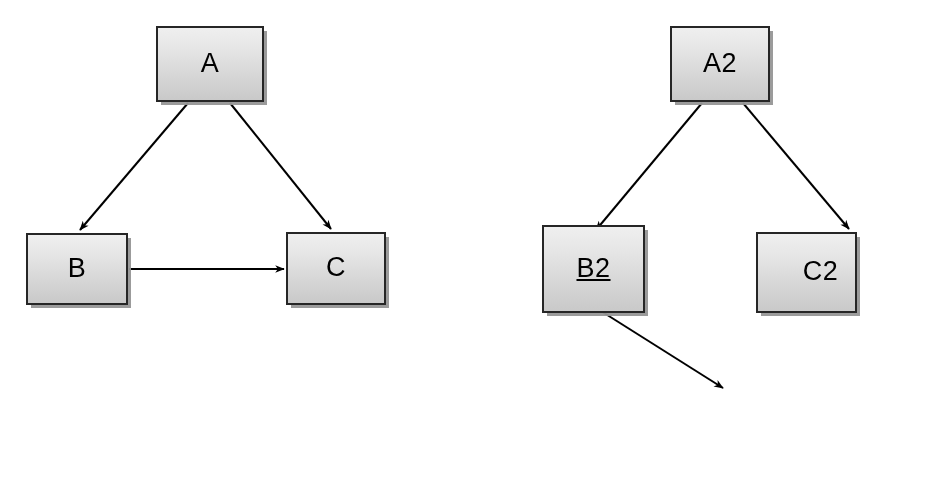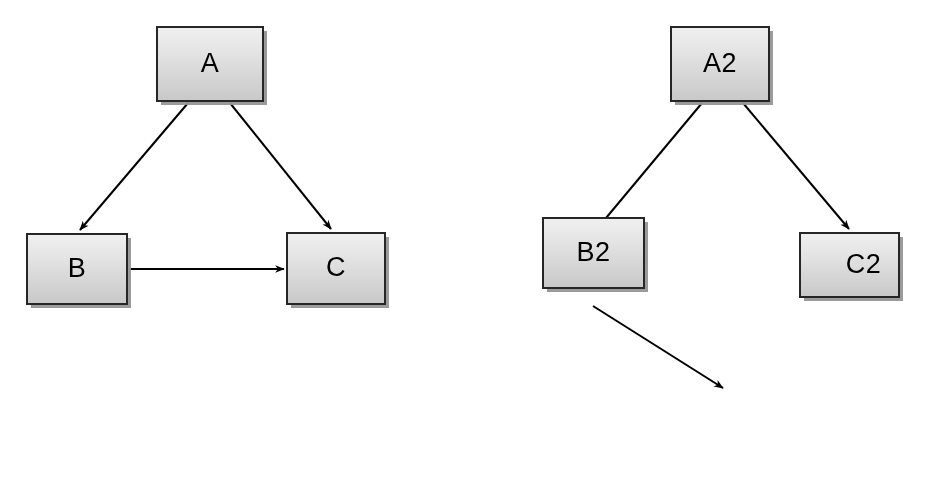--- a/index.html
+++ b/index.html
@@ -85,21 +85,21 @@
       </div>
       <div class="node" style="left: 26px; top: 233px; width: 102px; height: 72px;">
         <span class="node-label">B</span>
       </div>
       <div class="node" style="left: 286px; top: 232px; width: 100px; height: 73px;">
         <span class="node-label">C</span>
       </div>
       <div class="node" style="left: 670px; top: 26px; width: 100px; height: 76px;">
         <span class="node-label">A2</span>
       </div>
-      <div class="node" style="left: 542px; top: 217px; width: 103px; height: 72px;">
+      <div class="node" style="left: 542px; top: 225px; width: 103px; height: 88px; text-decoration: underline;">
         <span class="node-label">B2</span>
       </div>
-      <div class="node" style="left: 799px; top: 232px; width: 101px; height: 66px; padding-left: 28px;">
+      <div class="node" style="left: 756px; top: 232px; width: 101px; height: 81px; padding-left: 28px;">
         <span class="node-label">C2</span>
       </div>
     </div>
 
 </div>
 
 </body></html>

